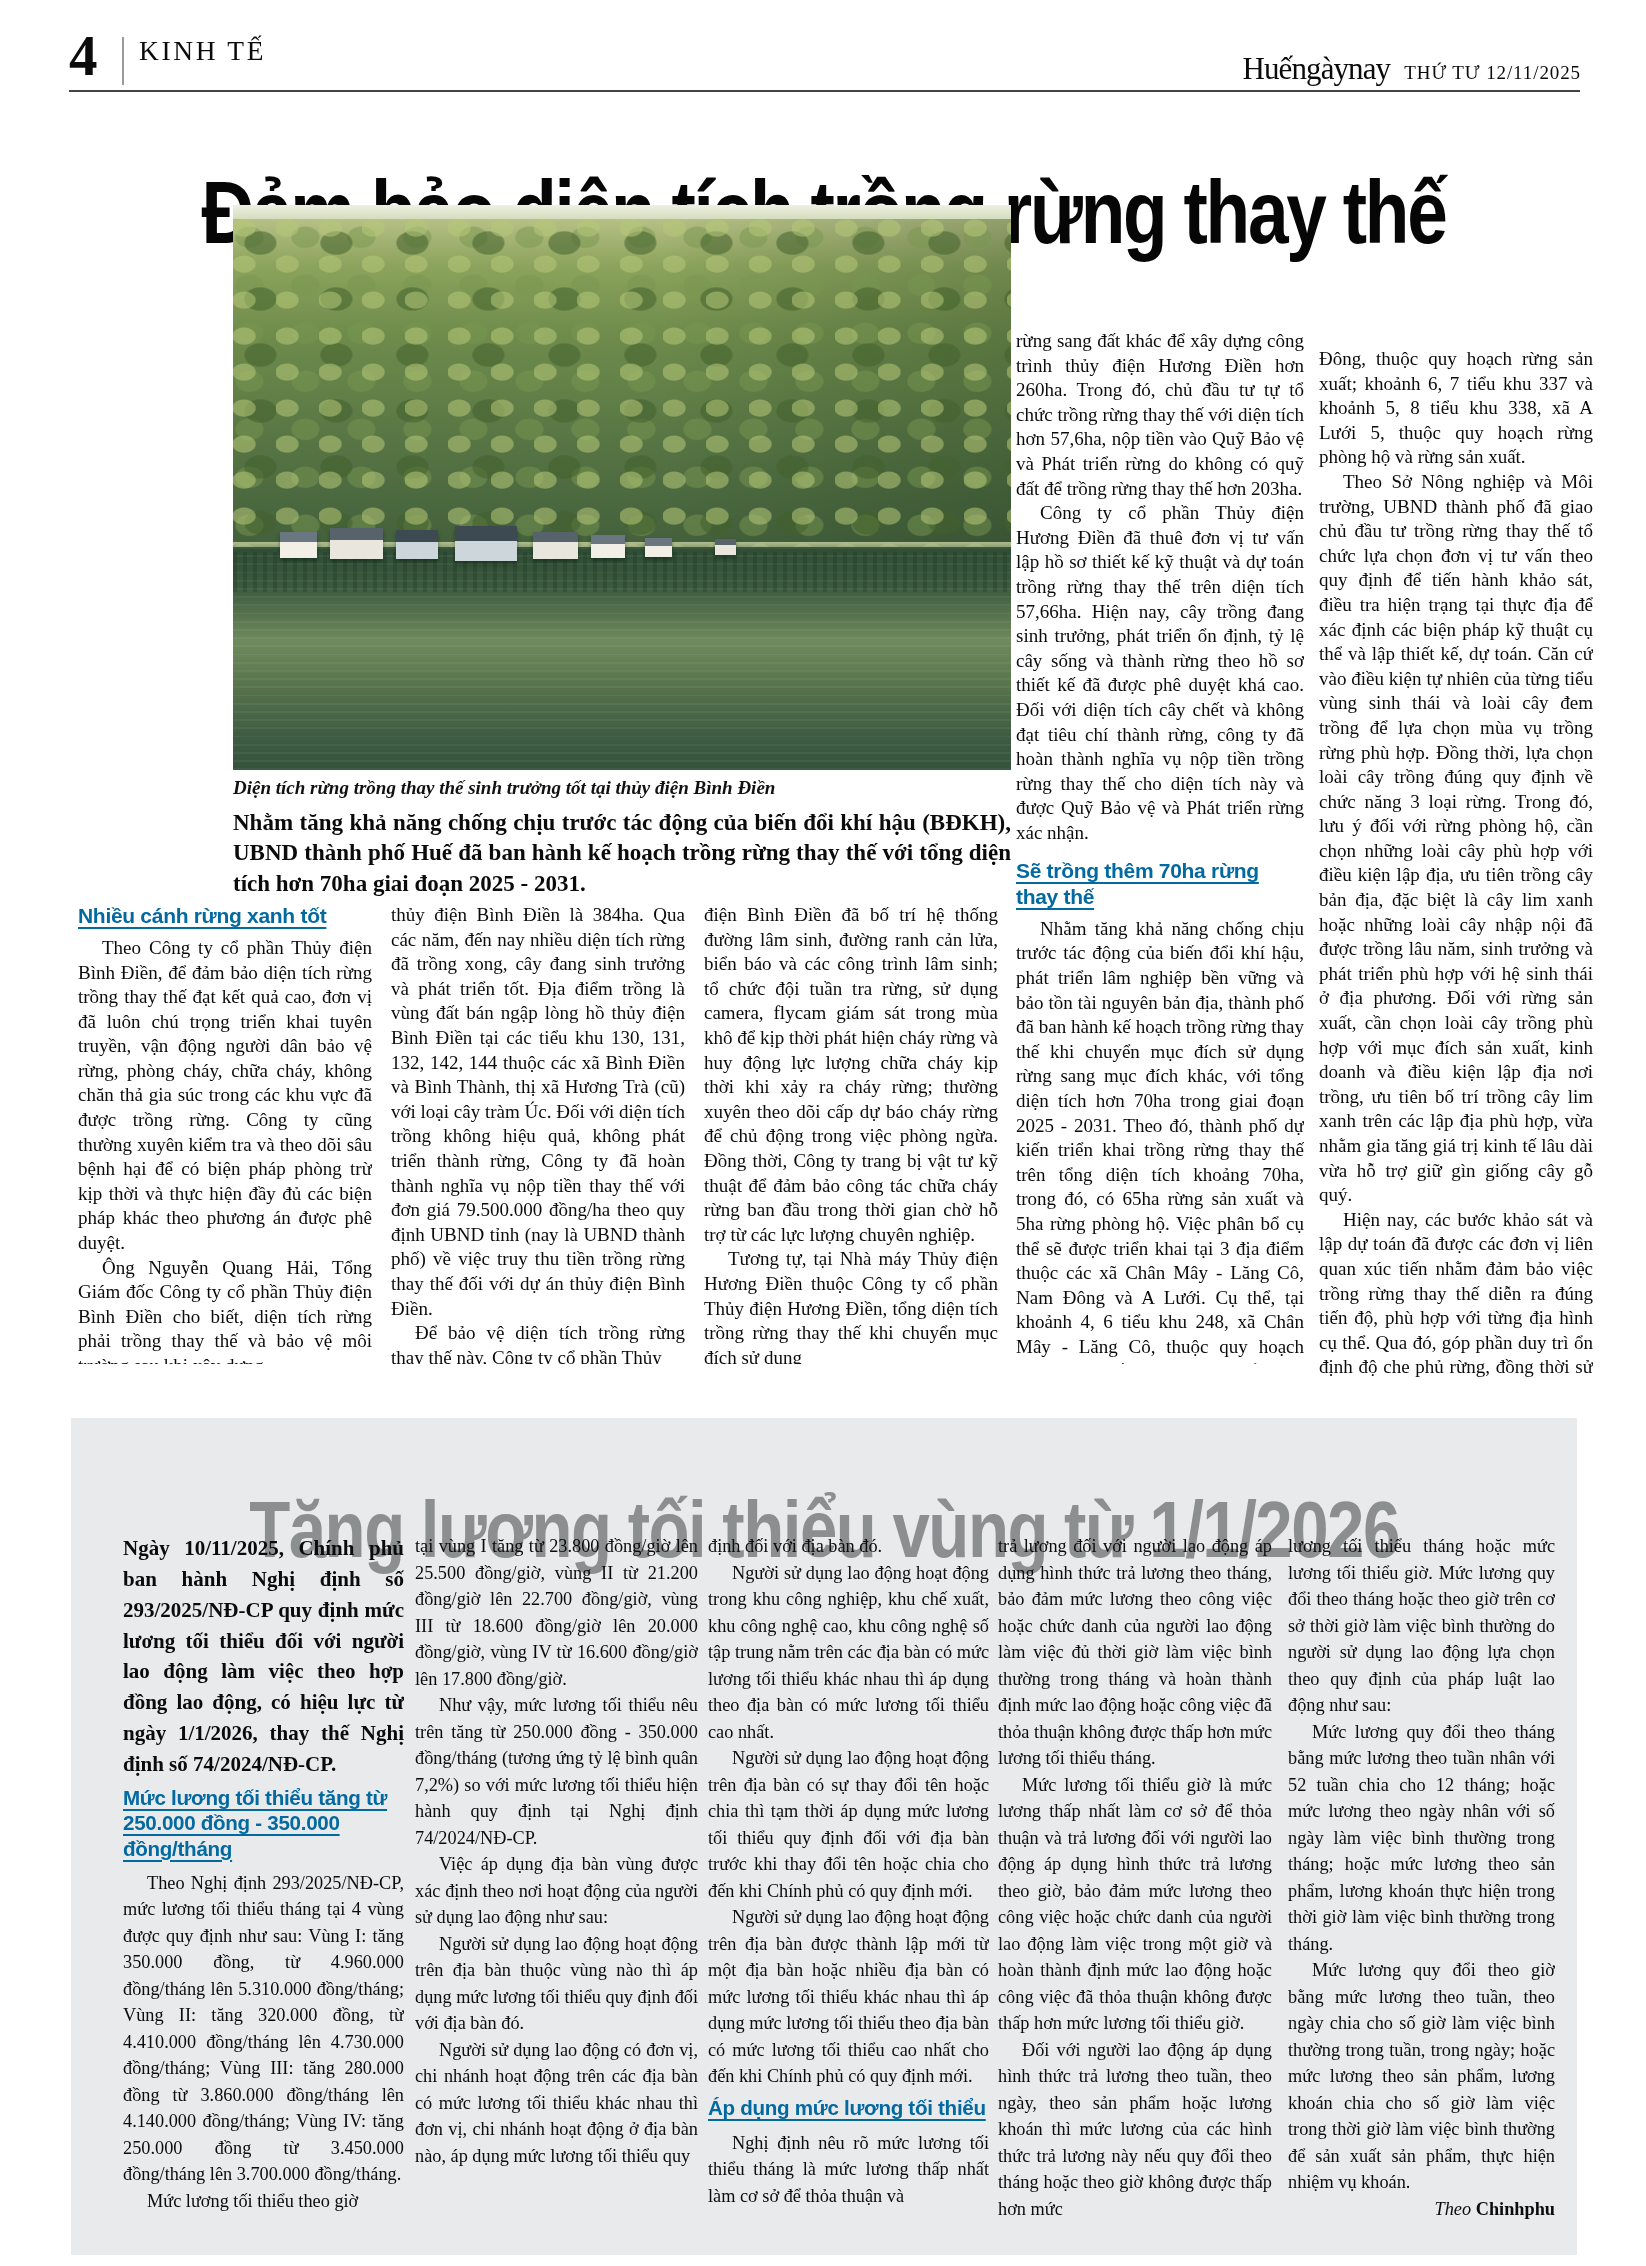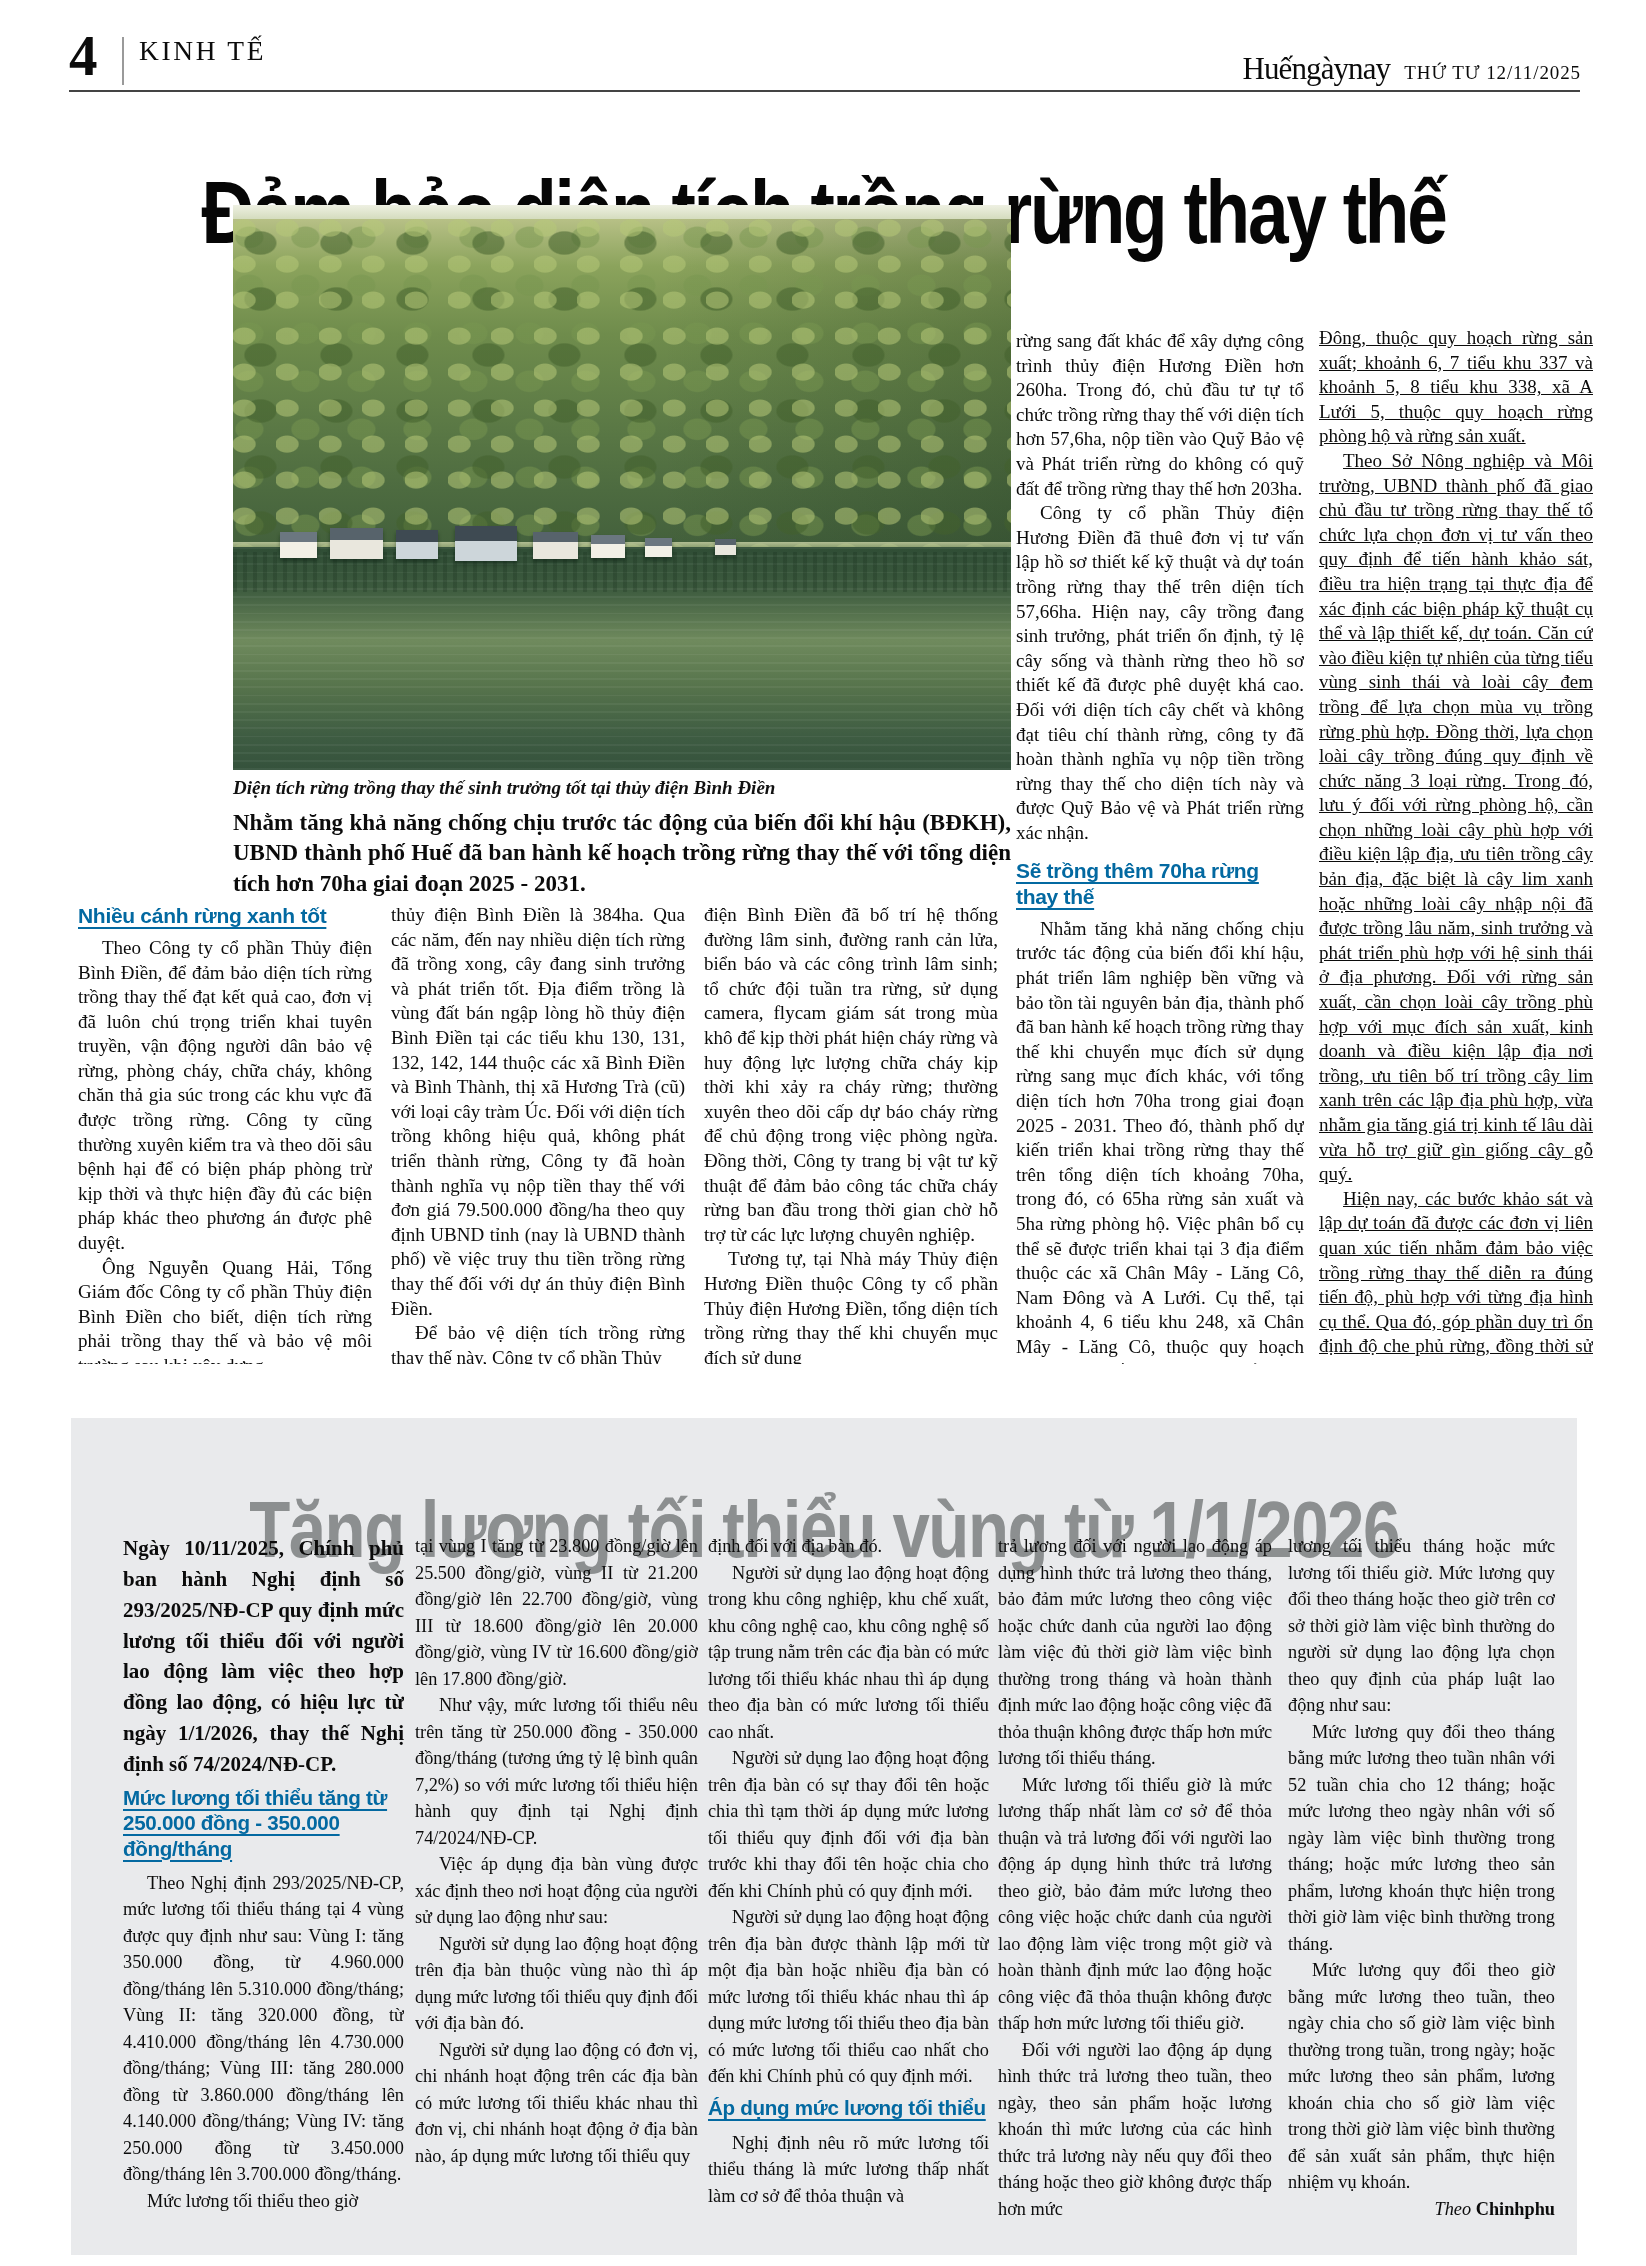--- a/index.html
+++ b/index.html
@@ -43,21 +43,21 @@
 
   .col{position:absolute;font-size:19px;line-height:1.295;text-align:justify;overflow:hidden;}
   .col p{margin:0;}
   .col p.ind{text-indent:24px;}
   .subhead{font-family:"Liberation Sans",sans-serif;font-weight:bold;font-size:21px;line-height:1.22;color:#0369a1;letter-spacing:-0.3px;text-decoration:underline;text-decoration-thickness:1.8px;text-underline-offset:3.7px;margin:0 0 7.3px 0;text-align:left;}
   .a1c1{left:78px;top:903px;width:294px;height:461px;}
   .a1c2{left:391px;top:903px;width:294px;height:461px;}
   .a1c3{left:704px;top:903px;width:294px;height:461px;}
   .a1c4{left:1016px;top:329px;width:288px;height:1035px;}
   .a1c4 .subhead{margin:12.8px 0 7.3px 0;}
-  .a1c5{left:1319px;top:326px;width:274px;height:1035px;text-decoration:underline;}
+  .a1c5{left:1319px;top:347px;width:274px;height:1035px;}
   .byline-label{font-style:italic;}
   .byline-name{font-weight:bold;}
 
   
   .panel{position:absolute;left:71px;top:1418px;width:1506px;height:837px;background:#e9eaec;}
   .headline2{position:absolute;left:0;top:5.5px;width:1506px;text-align:center;font-family:"Liberation Sans",sans-serif;font-weight:bold;font-size:80px;line-height:1;color:#8c8f90;letter-spacing:-1.8px;transform:scaleX(0.84);transform-origin:50% 50%;white-space:nowrap;}
   .col2{position:absolute;font-size:18.3px;line-height:1.45;text-align:justify;overflow:hidden;}
   .col2 p{margin:0;}
   .col2 p.ind{text-indent:24px;}
   .intro{font-size:21px;font-weight:bold;line-height:1.47;text-align:justify;margin:0 0 16.4px 0;}

